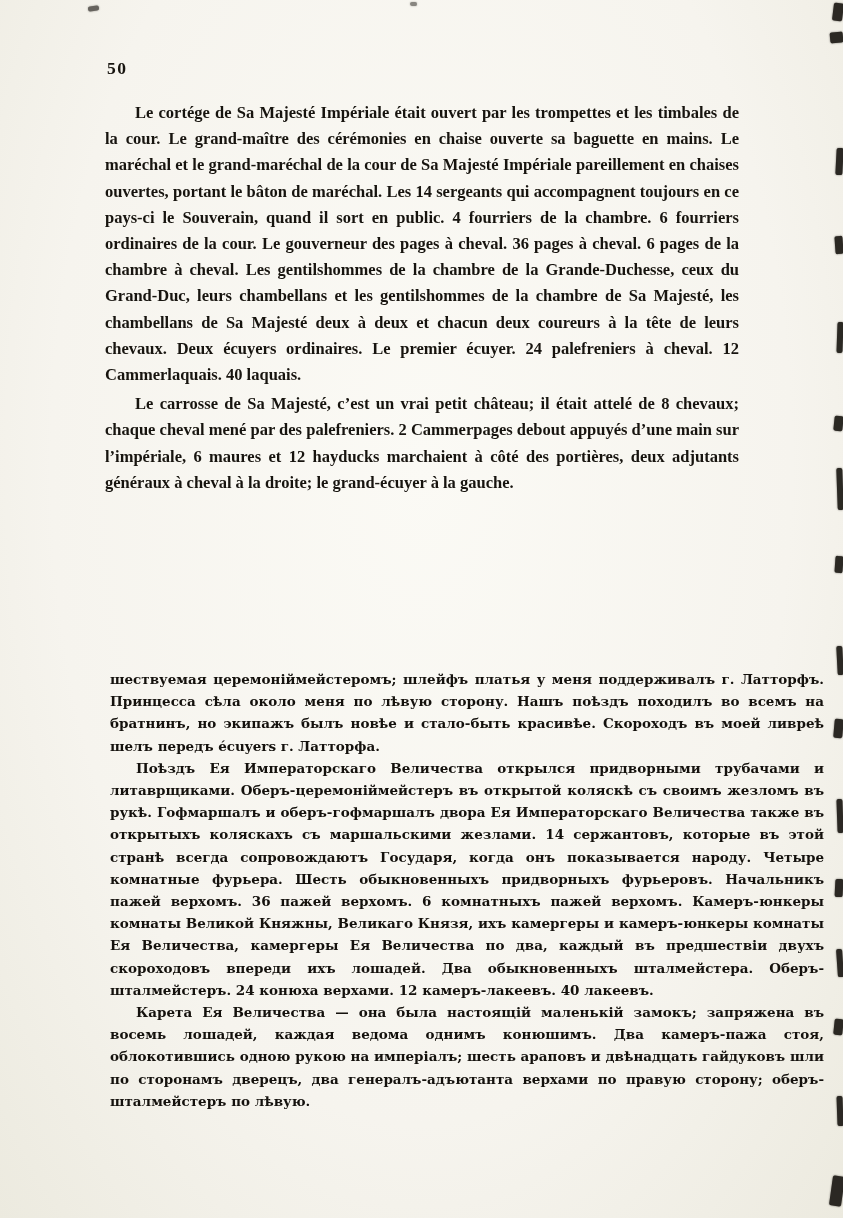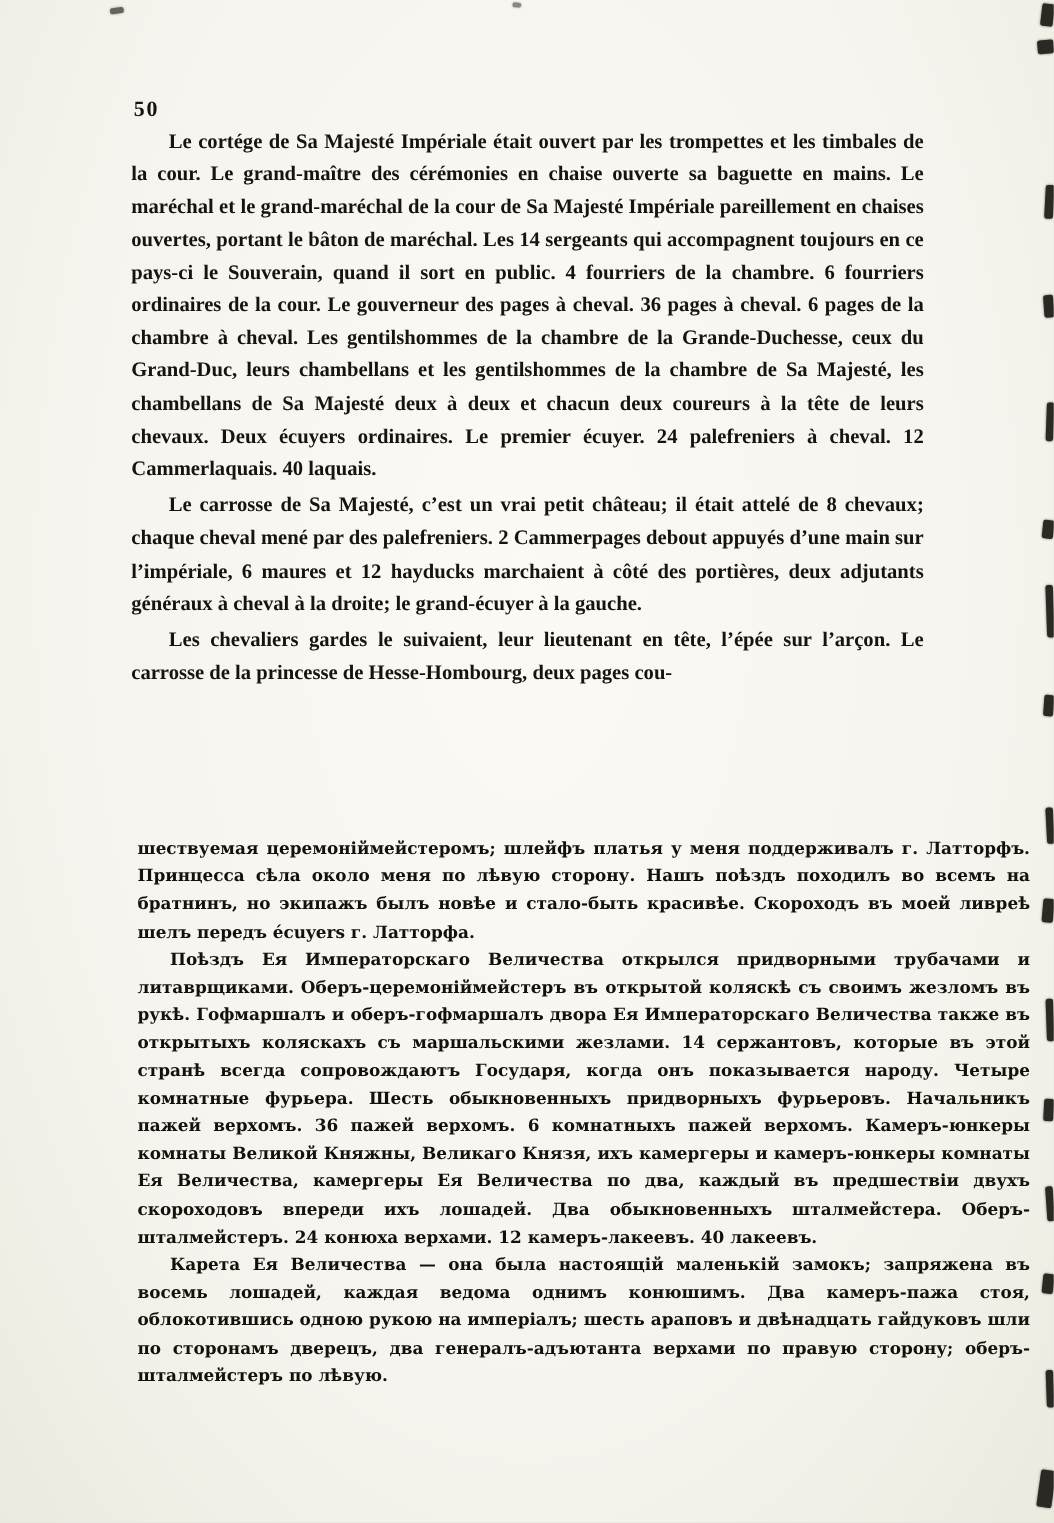--- a/index.html
+++ b/index.html
@@ -10,21 +10,21 @@
     background: #e9e6df;
     font-family: "Liberation Serif", "DejaVu Serif", serif;
   }
   .page {
     position: absolute; inset: 0;
     background: radial-gradient(ellipse at 50% 38%, #fbfaf5 0%, #f6f4ee 62%, #eceadf 100%);
     color: #17140f;
   }
   .page-header {
     position: absolute; top: 58px; left: 105px; width: 634px; height: 24px;
-    font-size: 17.5px; font-weight: bold; margin-top: 19px;
+    font-size: 17.5px; font-weight: bold;
   }
   .page-number { position: absolute; left: 2px; top: 0; letter-spacing: 1.5px; }
   .running-head { position: absolute; left: 0; right: 0; text-align: center; letter-spacing: 1.5px; }
   .main-text {
     position: absolute; left: 105px; top: 100px; width: 634px;
     font-family: "Liberation Serif", "DejaVu Serif", serif;
     font-size: 16.5px; line-height: 26.2px; font-weight: bold;
     text-align: justify; color: #17140f;
   }
   .main-text p { margin: 0 0 3px 0; text-indent: 30px; }
@@ -49,21 +49,20 @@
 
 <div class="page">
 
   <div class="page-header">
     <span class="page-number">50</span>
   </div>
 
   <div class="main-text">
     <p>Le cortége de Sa Majesté Impériale était ouvert par les trompettes et les timbales de la cour. Le grand-maître des cérémonies en chaise ouverte sa baguette en mains. Le maréchal et le grand-maréchal de la cour de Sa Majesté Impériale pareillement en chaises ouvertes, portant le bâton de maréchal. Les 14 sergeants qui accompagnent toujours en ce pays-ci le Souverain, quand il sort en public. 4 fourriers de la chambre. 6 fourriers ordinaires de la cour. Le gouverneur des pages à cheval. 36 pages à cheval. 6 pages de la chambre à cheval. Les gentilshommes de la chambre de la Grande-Duchesse, ceux du Grand-Duc, leurs chambellans et les gentilshommes de la chambre de Sa Majesté, les chambellans de Sa Majesté deux à deux et chacun deux coureurs à la tête de leurs chevaux. Deux écuyers ordinaires. Le premier écuyer. 24 palefreniers à cheval. 12 Cammerlaquais. 40 laquais.</p>
     <p>Le carrosse de Sa Majesté, c’est un vrai petit château; il était attelé de 8 chevaux; chaque cheval mené par des palefreniers. 2 Cammerpages debout appuyés d’une main sur l’impériale, 6 maures et 12 hayducks marchaient à côté des portières, deux adjutants généraux à cheval à la droite; le grand-écuyer à la gauche.</p>
-    <p>Les chevaliers gardes le suivaient, leur lieutenant en tête, l’épée sur l’arçon. Le carrosse de la princesse de Hesse-Hombourg, deux pages cou-</p>
   </div>
 
   <div class="footnote">
     <p class="no-indent">шествуемая церемоніймейстеромъ; шлейфъ платья у меня поддерживалъ г. Латторфъ. Принцесса сѣла около меня по лѣвую сторону. Нашъ поѣздъ походилъ во всемъ на братнинъ, но экипажъ былъ новѣе и стало-быть красивѣе. Скороходъ въ моей ливреѣ шелъ передъ écuyers г. Латторфа.</p>
     <p>Поѣздъ Ея Императорскаго Величества открылся придворными трубачами и литаврщиками. Оберъ-церемоніймейстеръ въ открытой коляскѣ съ своимъ жезломъ въ рукѣ. Гофмаршалъ и оберъ-гофмаршалъ двора Ея Императорскаго Величества также въ открытыхъ коляскахъ съ маршальскими жезлами. 14 сержантовъ, которые въ этой странѣ всегда сопровождаютъ Государя, когда онъ показывается народу. Четыре комнатные фурьера. Шесть обыкновенныхъ придворныхъ фурьеровъ. Начальникъ пажей верхомъ. 36 пажей верхомъ. 6 комнатныхъ пажей верхомъ. Камеръ-юнкеры комнаты Великой Княжны, Великаго Князя, ихъ камергеры и камеръ-юнкеры комнаты Ея Величества, камергеры Ея Величества по два, каждый въ предшествіи двухъ скороходовъ впереди ихъ лошадей. Два обыкновенныхъ шталмейстера. Оберъ-шталмейстеръ. 24 конюха верхами. 12 камеръ-лакеевъ. 40 лакеевъ.</p>
     <p>Карета Ея Величества — она была настоящій маленькій замокъ; запряжена въ восемь лошадей, каждая ведома однимъ конюшимъ. Два камеръ-пажа стоя, облокотившись одною рукою на имперіалъ; шесть араповъ и двѣнадцать гайдуковъ шли по сторонамъ дверецъ, два генералъ-адъютанта верхами по правую сторону; оберъ-шталмейстеръ по лѣвую.</p>
   </div>
 
   <div class="artifact" style="left:833px; top:3px;    width:10px; height:18px; transform:rotate(7deg);"></div>
   <div class="artifact" style="left:830px; top:32px;   width:13px; height:11px; transform:rotate(-5deg);"></div>

